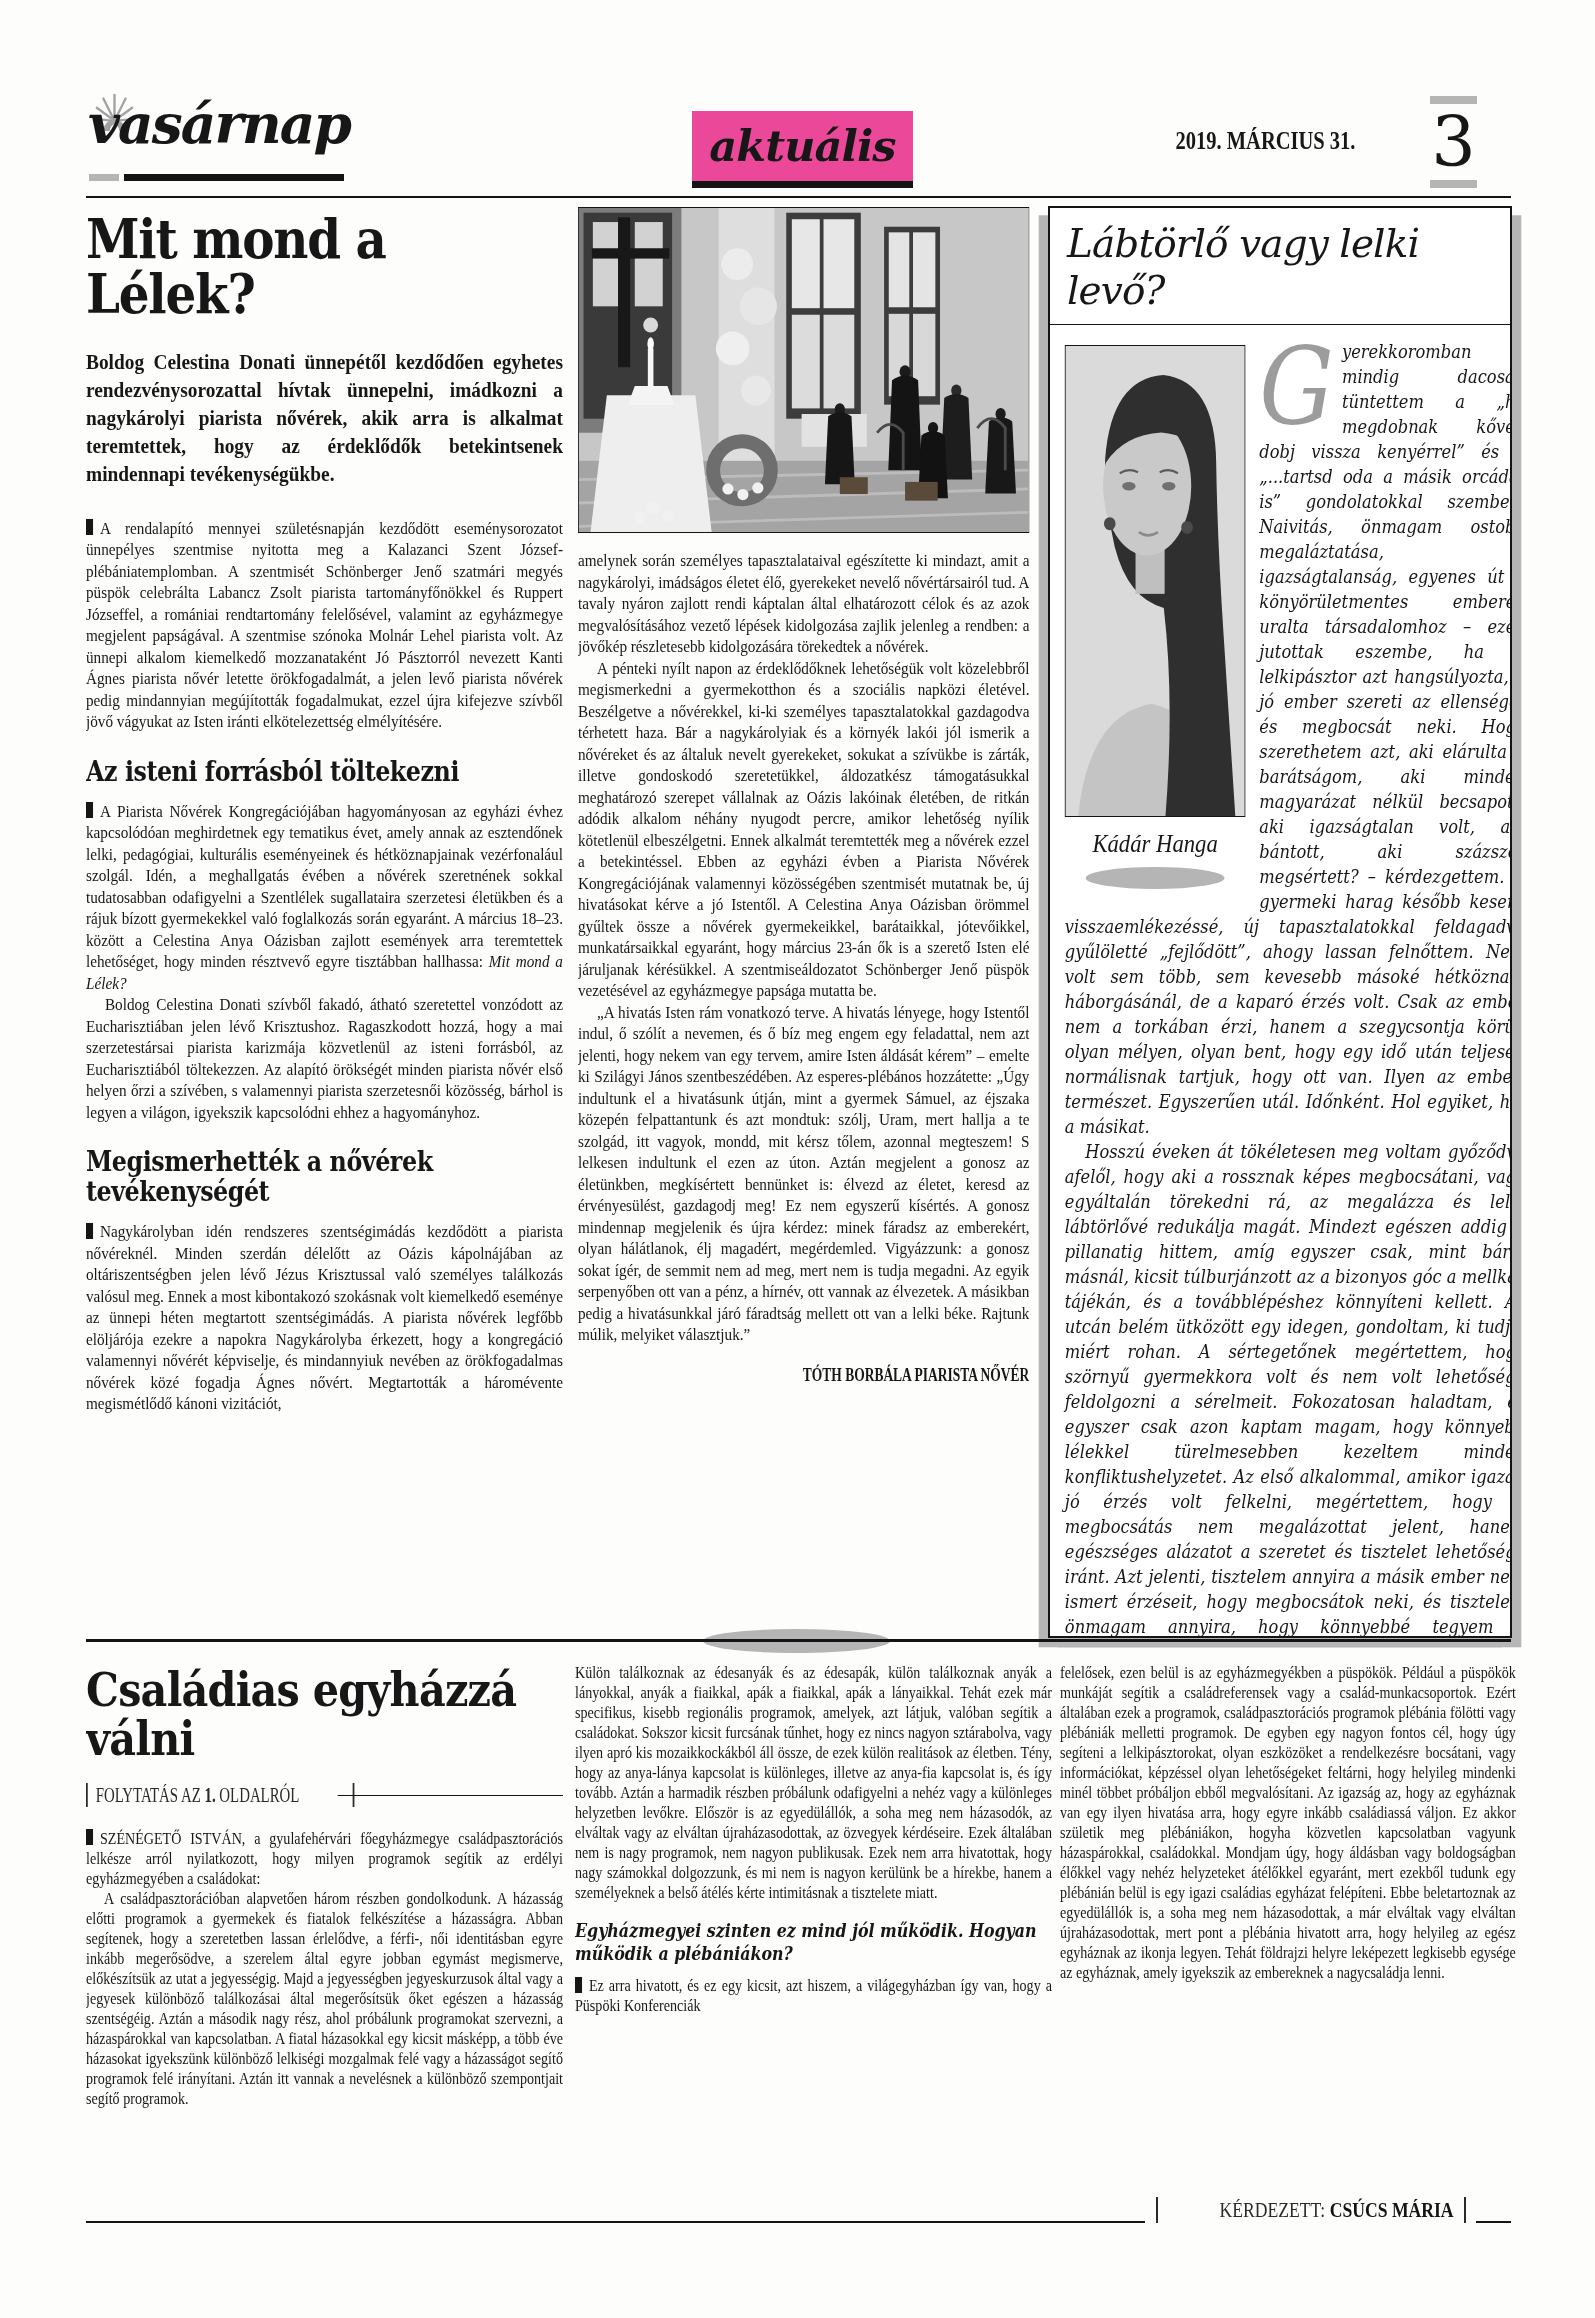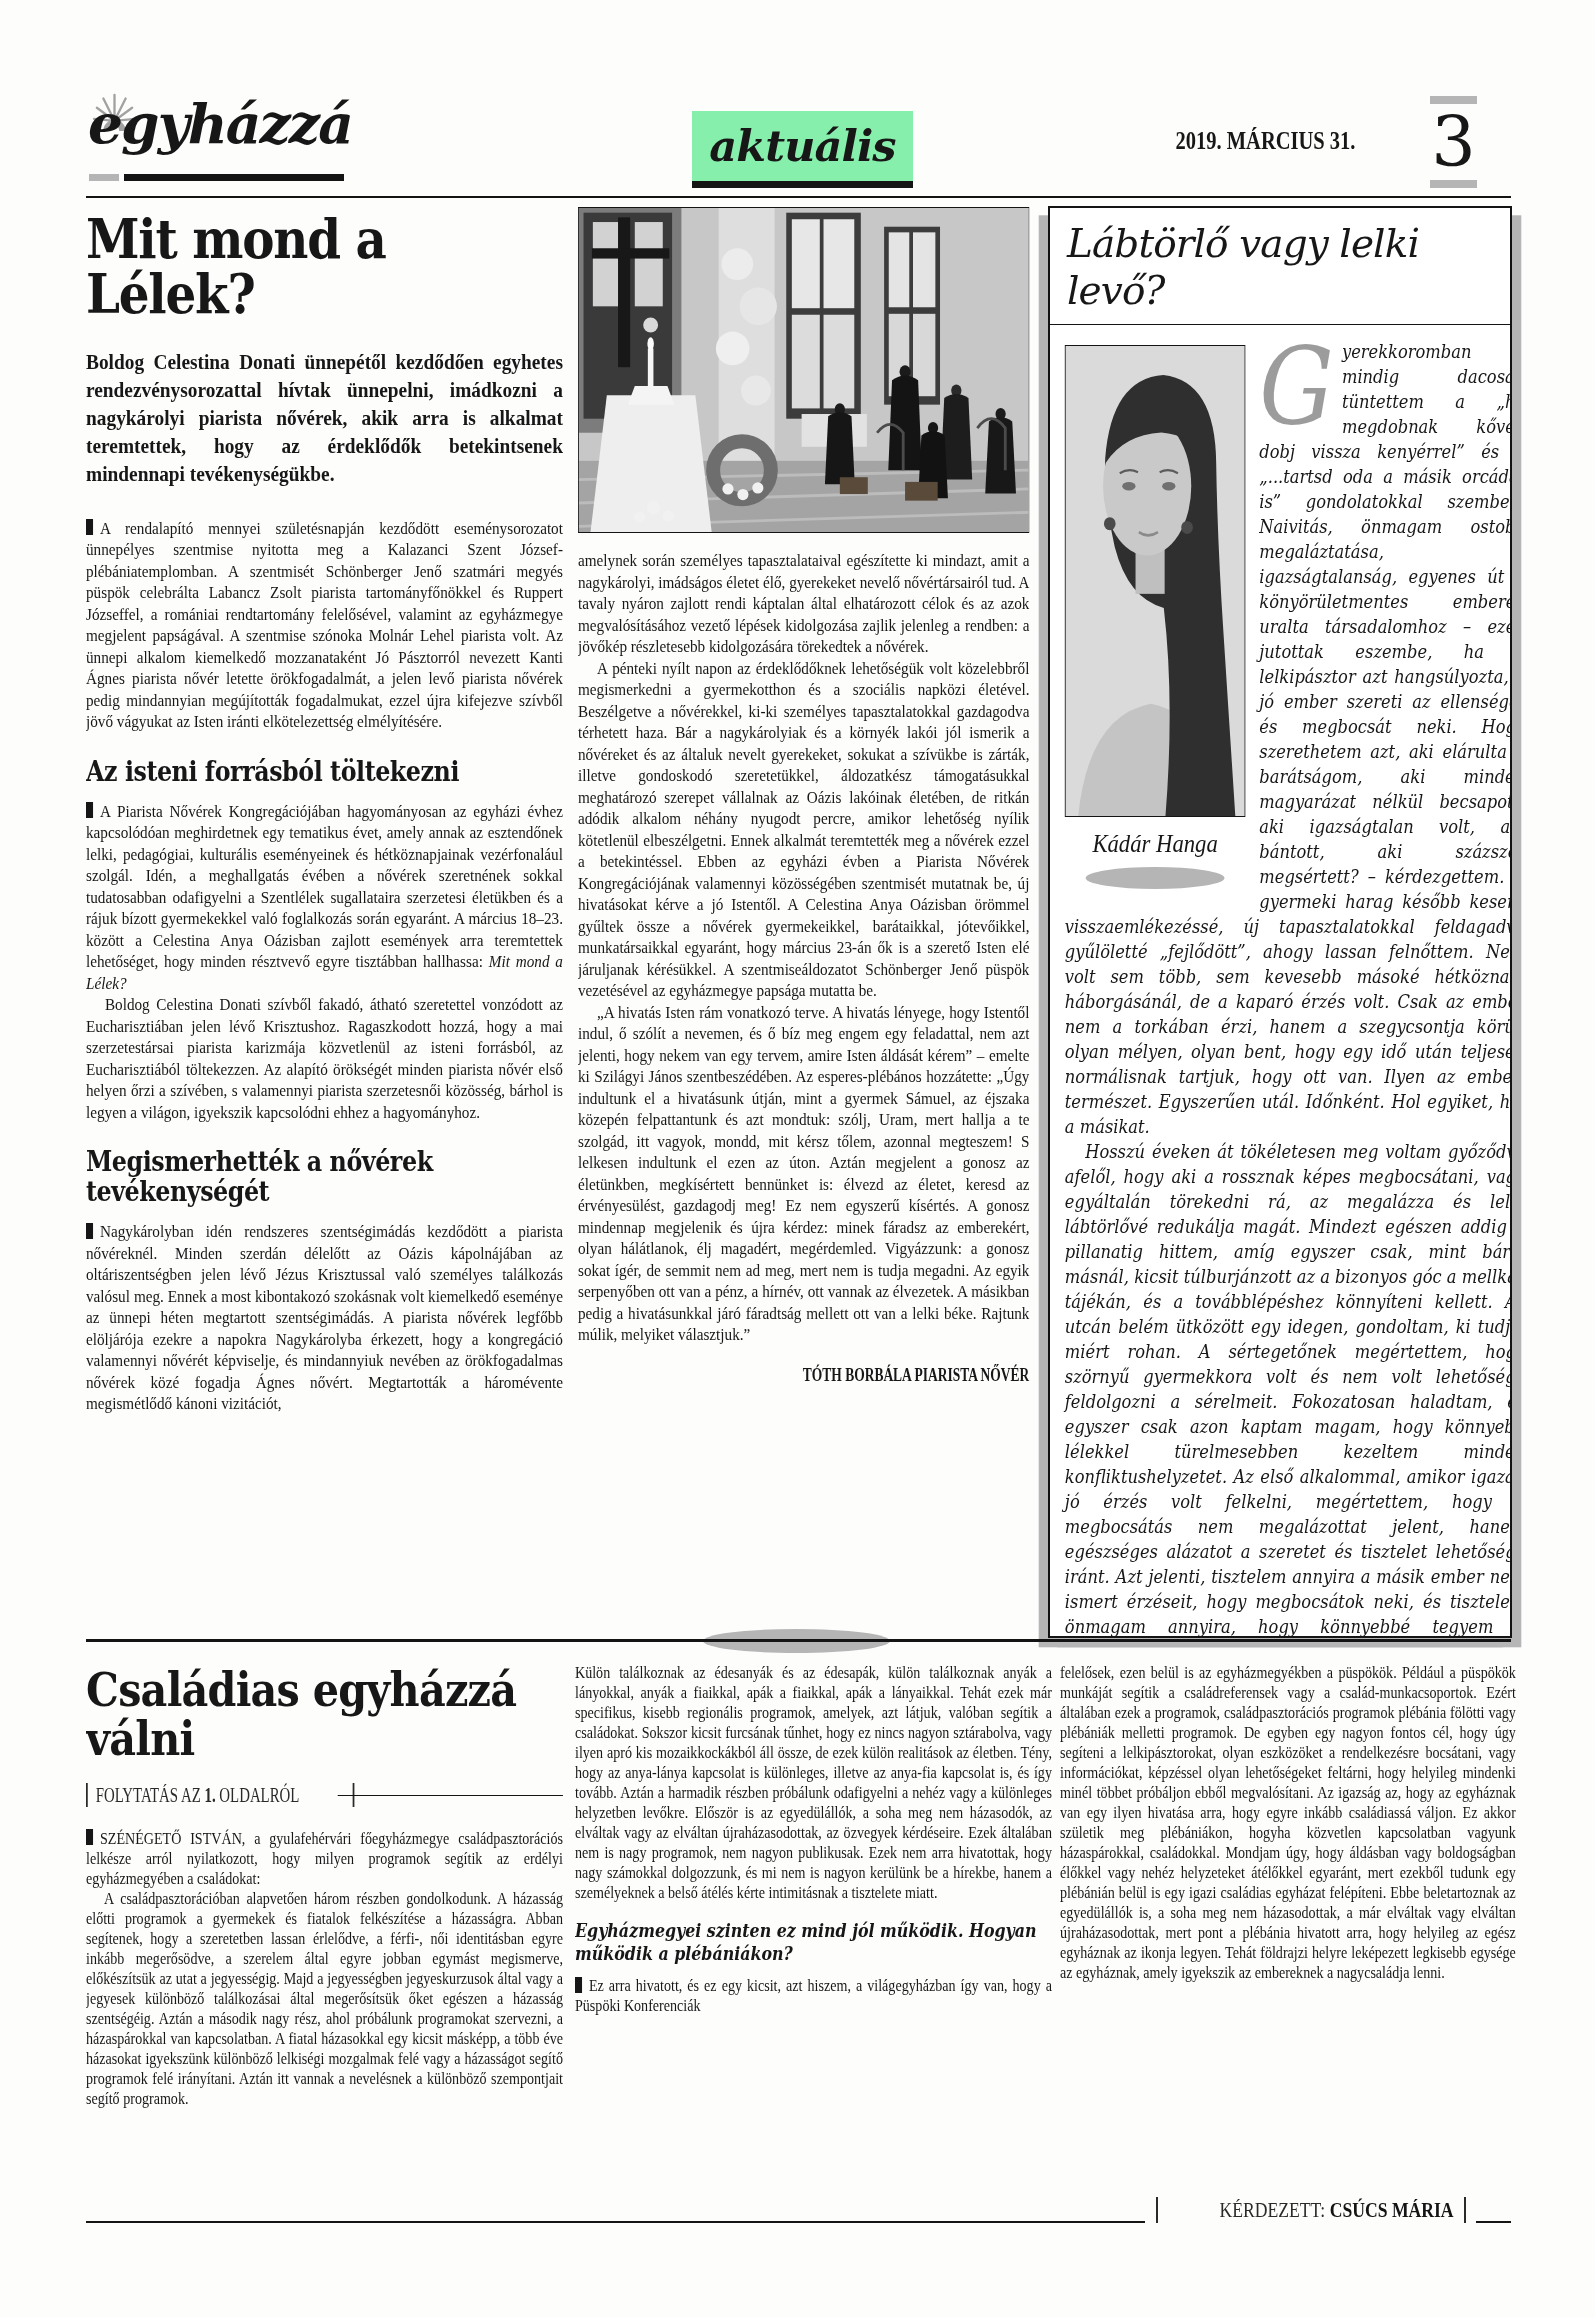--- a/index.html
+++ b/index.html
@@ -6,21 +6,21 @@
   .page{position:relative;width:1595px;height:2319px;background:#fdfdfc;color:#171717;
         font-family:"Liberation Serif",serif;overflow:hidden;}
 
   
   .logo-sun{position:absolute;left:92px;top:92px;}
   .logo-text{position:absolute;left:88px;top:96px;font-family:"DejaVu Serif",serif;
              font-style:italic;font-weight:700;font-size:55px;line-height:55px;letter-spacing:-1.9px;}
   .logo-bar-gray{position:absolute;left:89px;top:174px;width:30px;height:7px;background:#b5b5b5;}
   .logo-bar-black{position:absolute;left:124px;top:174px;width:220px;height:7px;background:#141414;}
   .header-rule{position:absolute;left:86px;top:196px;width:1425px;height:2.3px;background:#141414;}
-  .section-tab{position:absolute;left:692px;top:111px;width:221px;height:70px;background:#86efac;
+  .section-tab{position:absolute;left:692px;top:111px;width:221px;height:70px;background:#ec4899;
                text-align:center;}
   .section-tab .tab-label{font-family:"DejaVu Serif",serif;font-style:italic;font-weight:700;
                font-size:43px;line-height:70px;letter-spacing:-0.9px;}
   .section-tab .tab-underline{position:absolute;left:0;bottom:-6.5px;width:100%;height:6.5px;background:#141414;}
   .issue-date{position:absolute;left:1136px;top:127px;width:252px;text-align:left;}
   .issue-date span{display:inline-block;transform:scaleX(0.82);transform-origin:100% 50%;
                font-weight:700;font-size:25px;letter-spacing:0px;}
   .pagenum-wrap{position:absolute;left:1421px;top:96px;width:65px;text-align:center;}
   .pagenum-bar{width:47px;height:8px;background:#b5b5b5;margin:0 auto;}
   .pagenum{font-family:"DejaVu Serif",serif;font-size:70px;line-height:70px;margin:2.8px 0 3.7px;}
@@ -115,21 +115,21 @@
         <line x1="48" y1="62" x2="72" y2="14"></line>
         <line x1="48" y1="62" x2="10" y2="34"></line>
         <line x1="48" y1="62" x2="86" y2="34"></line>
         <line x1="48" y1="62" x2="4" y2="58"></line>
         <line x1="48" y1="62" x2="92" y2="58"></line>
       </g>
       <path d="M24,84 A24,24 0 0 1 72,84 Z" fill="#a2a2a2"></path>
       <path d="M38,84 A10,14 0 0 1 58,84 Z" fill="#fdfdfc"></path>
     </svg>
   </div>
-  <div class="logo-text">egyházzá</div>
+  <div class="logo-text">vasárnap</div>
   <div class="logo-bar-gray"></div>
   <div class="logo-bar-black"></div>
 
   <div class="section-tab">
     <span class="tab-label">aktuális</span>
     <span class="tab-underline"></span>
   </div>
 
   <div class="issue-date">
     <span>2019. MÁRCIUS 31.</span>

